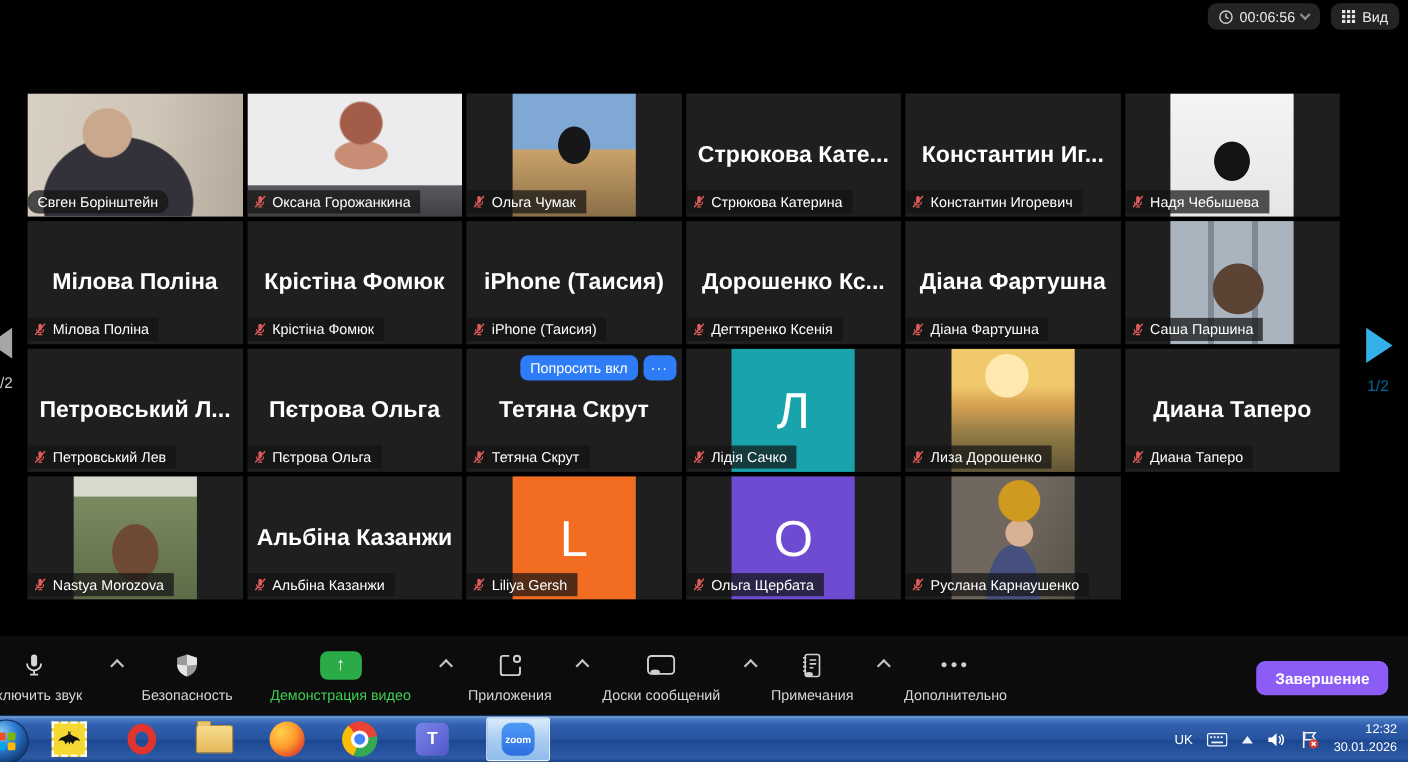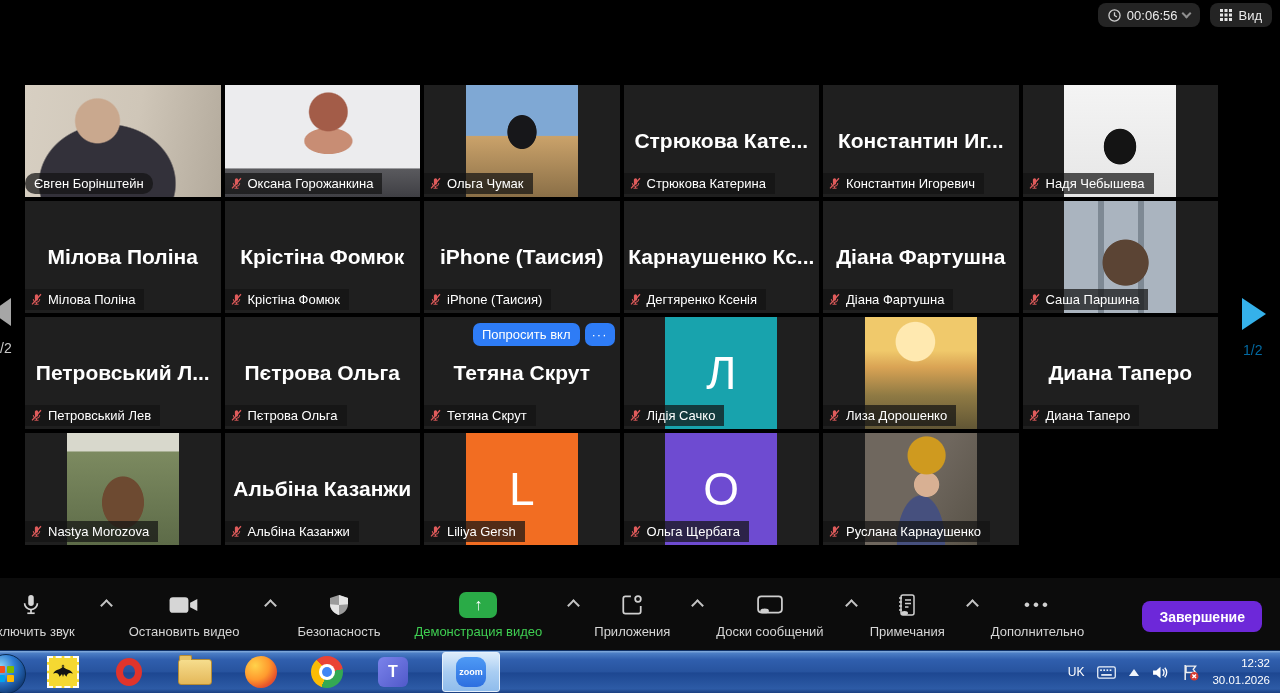--- a/index.html
+++ b/index.html
@@ -85,21 +85,21 @@
   .toolbar{position:absolute;left:0;right:0;bottom:43px;height:72px;background:#0c0c0c;
            display:flex;align-items:flex-start;padding-top:13px;box-sizing:border-box;}
   .tb-item{position:relative;display:flex;flex-direction:column;align-items:center;cursor:pointer;}
   .tb-ico{height:28px;display:flex;align-items:center;justify-content:center;}
   .tb-label{margin-top:5px;font-size:13px;color:#d6d6d6;white-space:nowrap;}
   .tb-chev{position:absolute;top:10px;}
   .share .tb-label{color:#3fcf52;}
   .share-badge{width:38px;height:26px;background:#2aab47;border-radius:7px;display:flex;
                align-items:center;justify-content:center;color:#fff;font-weight:700;font-size:16px;}
   .dots{font-size:17px;letter-spacing:3px;color:#d0d0d0;line-height:26px;}
-  .end-btn{position:absolute;right:18px;top:23px;background:#6d28d9;color:#fff;border:none;
+  .end-btn{position:absolute;right:18px;top:23px;background:#8b5cf6;color:#fff;border:none;
            border-radius:8px;height:31px;padding:0 17px;font-size:14px;font-weight:700;
            font-family:inherit;cursor:pointer;text-align:center;}
 
   
   .taskbar{position:absolute;left:0;right:0;bottom:0;height:43px;
            background:linear-gradient(180deg,#86aedd 0,#4a7cc4 6%,#305fae 20%,#27539e 50%,
                       #1d4791 52%,#2d5ba6 90%,#1b3f80 100%);
            border-top:1px solid #0d2f66;box-sizing:border-box;}
   .tb-apps{position:absolute;left:46px;top:0;bottom:0;display:flex;align-items:center;gap:32px;}
   .start-orb{position:absolute;left:-14px;top:3px;width:38px;height:38px;border-radius:50%;
@@ -288,21 +288,21 @@
           <path d="M4 7.5 a4 4 0 0 0 8 0" stroke="#e05c5c" fill="none" stroke-width="1.2"></path>
           <line x1="8" y1="11.5" x2="8" y2="13.5" stroke="#e05c5c" stroke-width="1.2"></line>
           <line x1="5.5" y1="13.8" x2="10.5" y2="13.8" stroke="#e05c5c" stroke-width="1.2"></line>
           <line x1="2.5" y1="14" x2="13.5" y2="1.5" stroke="#e05c5c" stroke-width="1.6"></line>
         </svg>
       <span>iPhone (Таисия)</span>
       </div>
   </div>
 
   <div class="tile">
-    <div class="cname">Карнаушенко Кс...</div>
+    <div class="cname">Дорошенко Кс...</div>
     <div class="nlabel">
       <svg class="mute-ic" viewBox="0 0 16 16">
           <rect x="6" y="1.5" width="4" height="8" rx="2" fill="#e05c5c"></rect>
           <path d="M4 7.5 a4 4 0 0 0 8 0" stroke="#e05c5c" fill="none" stroke-width="1.2"></path>
           <line x1="8" y1="11.5" x2="8" y2="13.5" stroke="#e05c5c" stroke-width="1.2"></line>
           <line x1="5.5" y1="13.8" x2="10.5" y2="13.8" stroke="#e05c5c" stroke-width="1.2"></line>
           <line x1="2.5" y1="14" x2="13.5" y2="1.5" stroke="#e05c5c" stroke-width="1.6"></line>
         </svg>
       <span>Дегтяренко Ксенія</span>
       </div>
@@ -509,30 +509,20 @@
           <rect x="9" y="1" width="6" height="12" rx="3" fill="#d6d6d6"></rect>
           <path d="M5 10 a7 7 0 0 0 14 0" fill="none" stroke="#d6d6d6" stroke-width="1.8"></path>
           <line x1="12" y1="17" x2="12" y2="21" stroke="#d6d6d6" stroke-width="1.8"></line>
           <line x1="8" y1="21" x2="16" y2="21" stroke="#d6d6d6" stroke-width="1.8"></line>
         </svg>
       </div>
     <div class="tb-label">Включить звук</div>
     <span class="chev tb-chev" style="right:-36px;"></span>
   </div>
 
-  <div class="tb-item" style="margin-right:58px;">
-    <div class="tb-ico">
-        <svg viewBox="0 0 26 18" width="30" height="20">
-          <rect x="0" y="2" width="17" height="14" rx="3" fill="#d6d6d6"></rect>
-          <path d="M18.5 7 L25 3.5 v11 L18.5 11z" fill="#d6d6d6"></path>
-        </svg>
-      </div>
-    <div class="tb-label">Остановить видео</div>
-    <span class="chev tb-chev" style="right:-36px;"></span>
-  </div>
 
   <div class="tb-item" style="margin-right:34px;">
     <div class="tb-ico">
         <svg viewBox="0 0 20 22" width="20" height="24">
           <path d="M10 1 L19 4 v6 c0 6-4.5 9.5-9 11 C5.5 19.5 1 16 1 10 V4 Z" fill="#9b9b9b"></path>
           <path d="M10 1 L19 4 v6.3 L10 11 V1 Z" fill="#e4e4e4"></path>
           <path d="M10 11 L1 10.2 c.2 5.6 4.6 9.3 9 10.8 Z" fill="#e4e4e4"></path>
         </svg>
       </div>
     <div class="tb-label">Безопасность</div>

